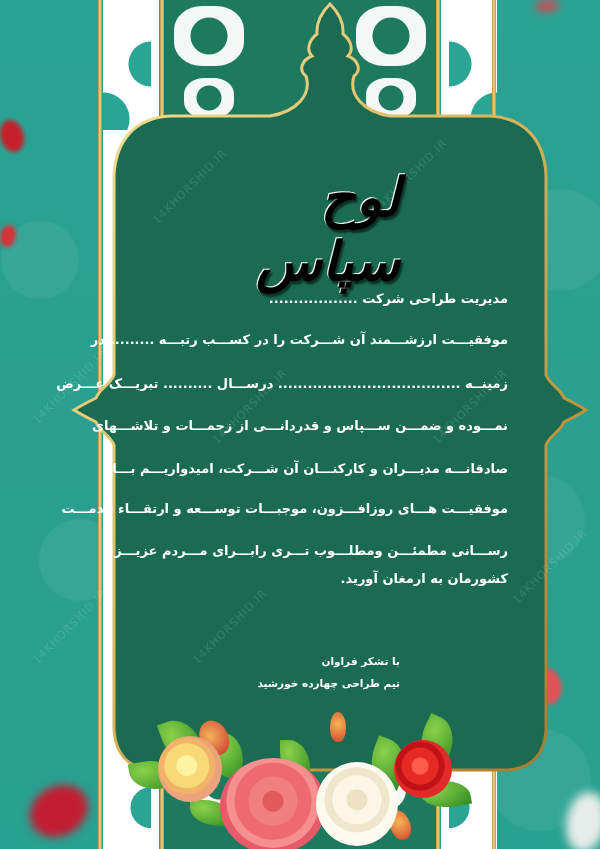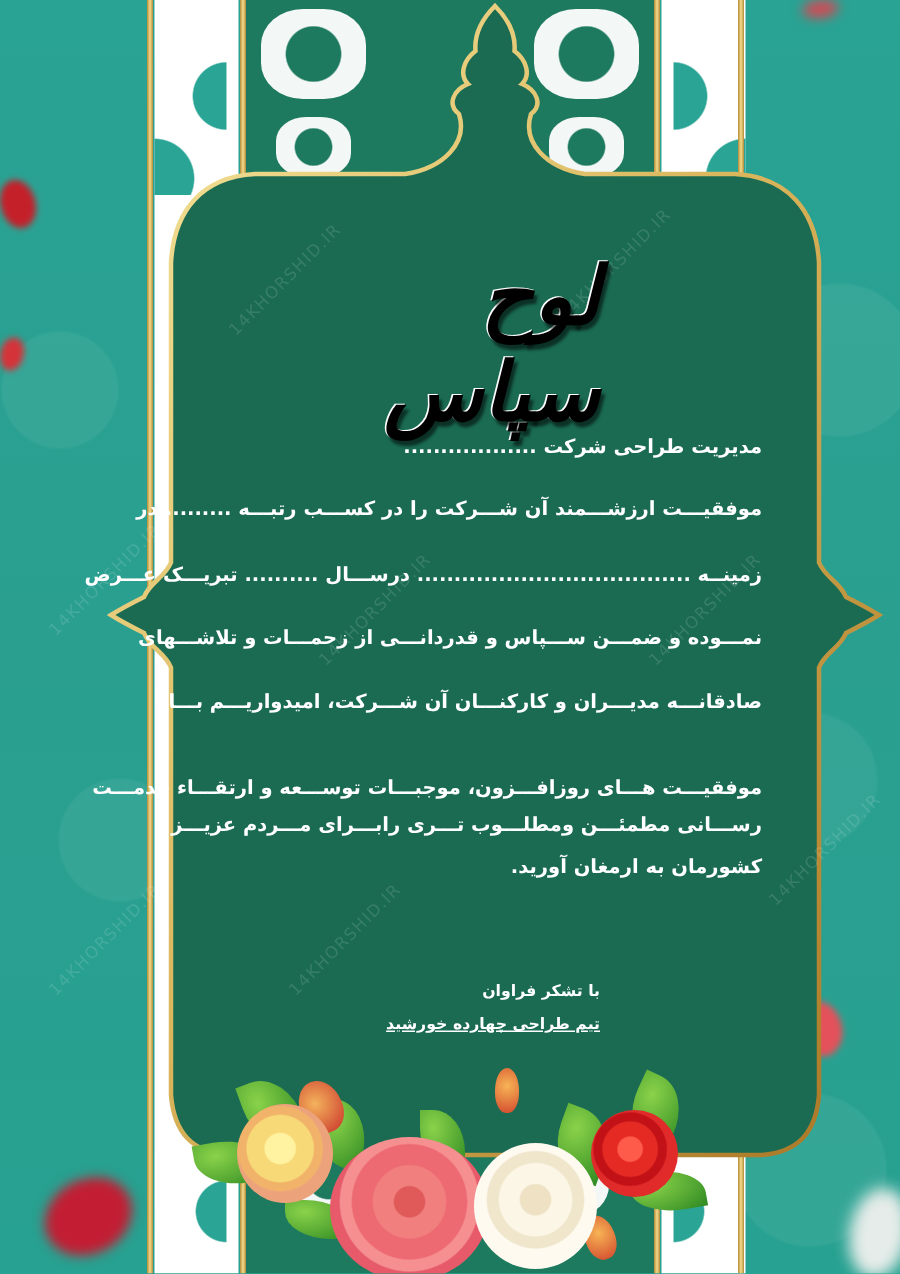--- a/index.html
+++ b/index.html
@@ -115,27 +115,27 @@
 <div class="title">
   <div class="title-text">لوح سپاس</div>
 </div>
 
 <div class="body-text">
   <div class="line short" style="top:0;">مدیریت طراحی شرکت ..................</div>
   <div class="line" style="top:41px;">موفقیـــت ارزشـــمند آن شـــرکت را در کســـب رتبـــه ..........در</div>
   <div class="line" style="top:85px;">زمینــه ..................................... درســـال .......... تبریـــک عـــرض</div>
   <div class="line" style="top:127px;">نمـــوده و ضمـــن ســـپاس و قدردانـــی از زحمـــات و تلاشـــهای</div>
   <div class="line" style="top:170px;">صادقانـــه مدیـــران و کارکنـــان آن شـــرکت، امیدواریـــم بـــا</div>
-  <div class="line" style="top:227px;">موفقیـــت هـــای روزافـــزون، موجبـــات توســـعه و ارتقـــاء خدمـــت</div>
+  <div class="line" style="top:210px;">موفقیـــت هـــای روزافـــزون، موجبـــات توســـعه و ارتقـــاء خدمـــت</div>
   <div class="line" style="top:252px;">رســـانی مطمئـــن ومطلـــوب تـــری رابـــرای مـــردم عزیـــز</div>
   <div class="line short" style="top:280px;">کشورمان به ارمغان آورید.</div>
 </div>
 
 <div class="sign" style="top:655px;">با تشکر فراوان</div>
-<div class="sign" style="top:677px;text-decoration:underline;">تیم طراحی چهارده خورشید</div>
+<div class="sign" style="top:677px;">تیم طراحی چهارده خورشید</div>
 
 <div class="flowers">
   <div class="leaf" style="left:44px;top:18px;width:36px;height:48px;transform:rotate(-20deg);"></div>
   <div class="leaf" style="left:10px;top:60px;width:48px;height:30px;transform:rotate(-10deg);"></div>
   <div class="leaf" style="left:92px;top:34px;width:32px;height:44px;transform:rotate(10deg);"></div>
   <div class="leaf" style="left:160px;top:40px;width:30px;height:40px;"></div>
   <div class="leaf" style="left:250px;top:40px;width:36px;height:46px;transform:rotate(20deg);"></div>
   <div class="leaf" style="left:300px;top:18px;width:34px;height:46px;transform:rotate(25deg);"></div>
   <div class="leaf" style="left:300px;top:80px;width:50px;height:28px;transform:rotate(-10deg);"></div>
   <div class="leaf" style="left:70px;top:100px;width:44px;height:26px;"></div>

